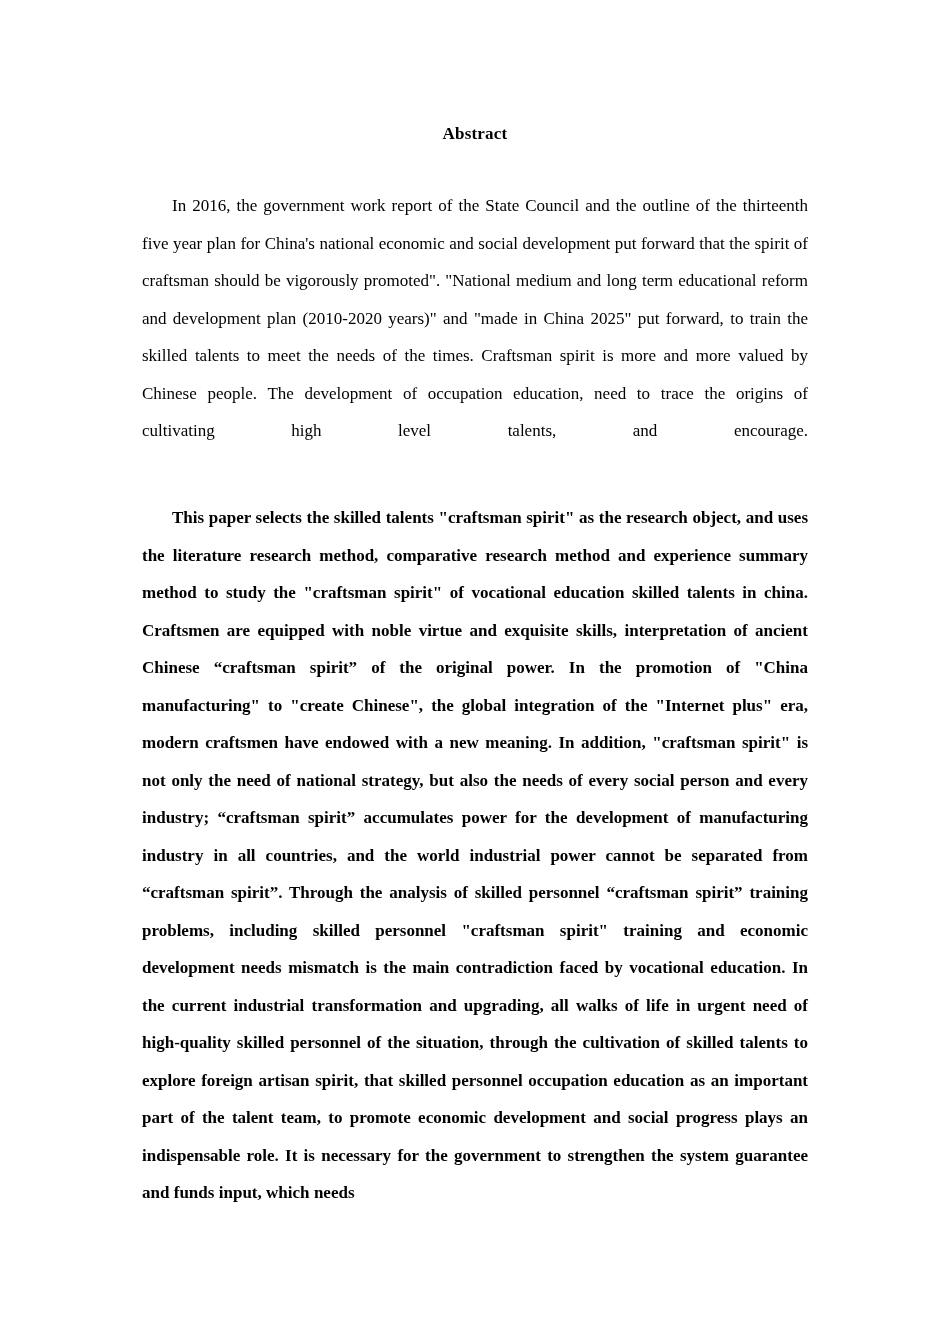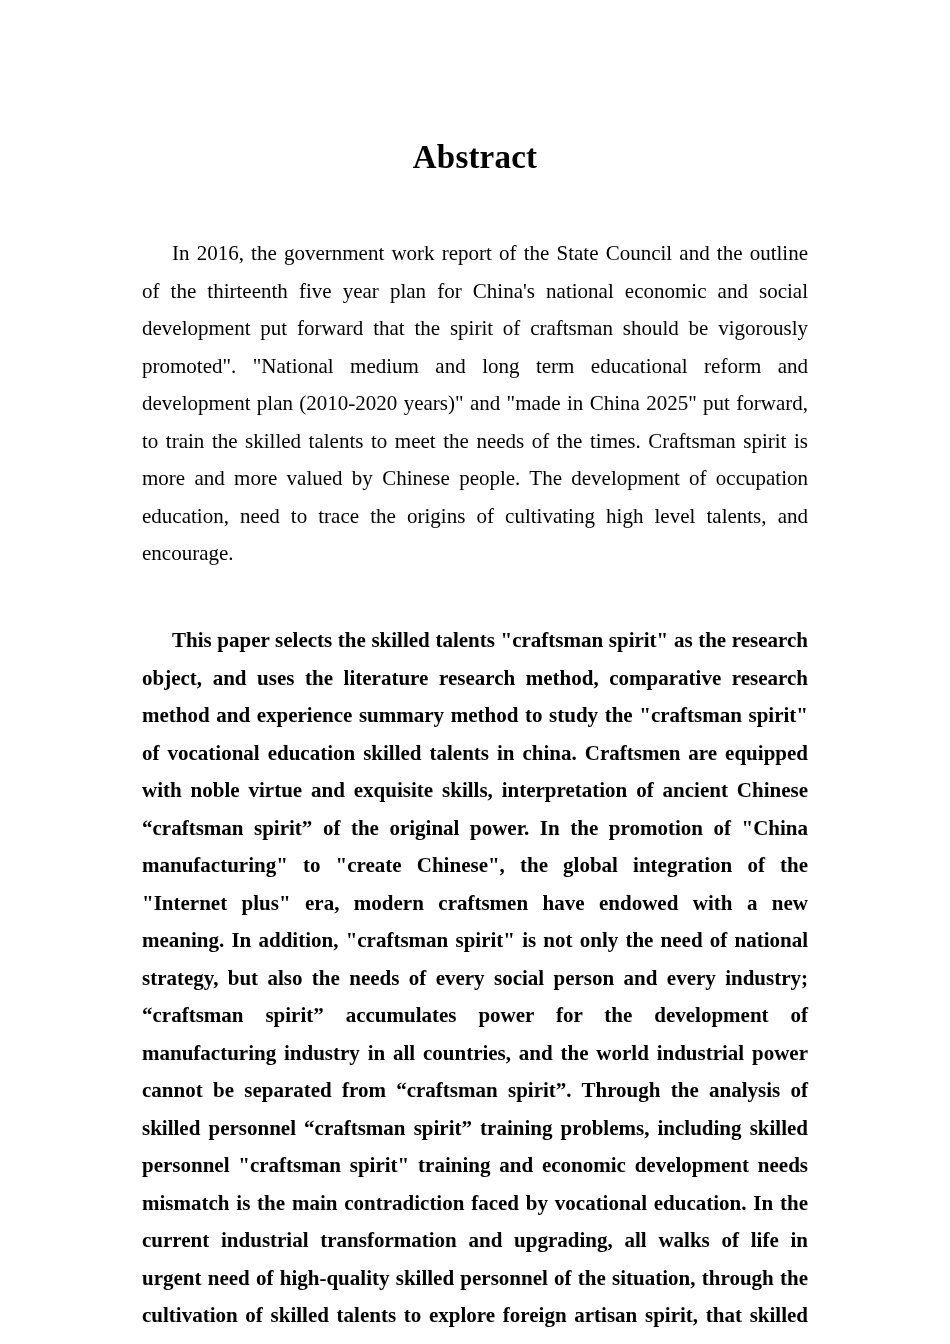--- a/index.html
+++ b/index.html
@@ -22,37 +22,37 @@
     overflow: hidden;
     box-sizing: border-box;
   }
   .content {
     position: absolute;
     left: 142px;
     top: 0;
     width: 666px;
   }
   .doc-title {
-    margin: 16px;
+    margin: 0;
     padding: 0;
     text-align: center;
     font-family: "Liberation Serif", "DejaVu Serif", serif;
     font-weight: bold;
-    font-size: 33px;
+    font-size: 17px;
     line-height: 1;
     letter-spacing: 0.2px;
     padding-top: 125px;
   }
   .body-block {
     padding-top: 45px;
   }
   p.para {
     margin: 0 0 0 0;
     padding: 0;
-    font-size: 21px;
+    font-size: 17px;
     line-height: 37.5px;
     text-align: justify;
     text-justify: inter-word;
     text-indent: 30px;
     word-spacing: 0.1px;
     hyphens: none;
   }
   p.para + p.para {
     margin-top: 12px;
     font-weight: bold;

